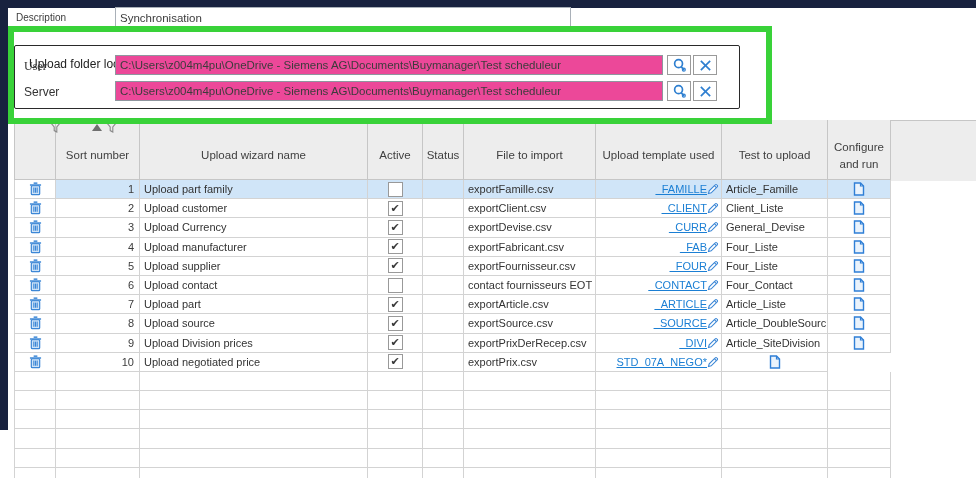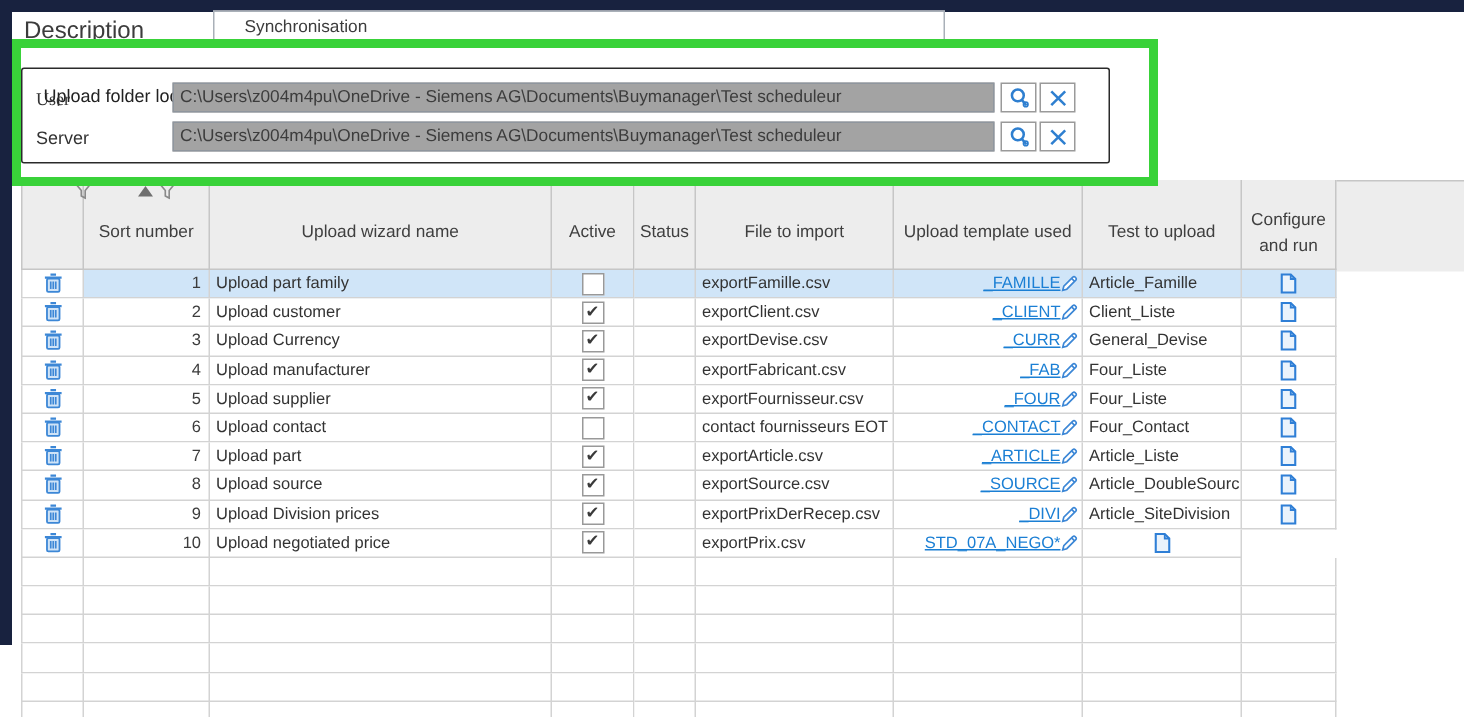--- a/index.html
+++ b/index.html
@@ -5,33 +5,33 @@
   html,body{margin:0;padding:0;}
   body{width:976px;height:478px;position:relative;background:#fff;overflow:hidden;
        font-family:"Liberation Sans","DejaVu Sans",sans-serif;color:#3c3c3c;}
   .abs{position:absolute;}
 
   
   .top-bar{left:0;top:0;width:976px;height:8px;background:#18223f;}
   .left-bar{left:0;top:0;width:8px;height:430px;background:#18223f;}
 
   
-  .desc-label{left:16px;top:12px;font-size:16px;}
+  .desc-label{left:16px;top:12px;font-size:10px;}
   .desc-input{left:115px;top:7px;width:446px;height:20px;border:1px solid #a9b0b8;
-              font-size:11.5px;line-height:20px;padding:0 20px;background:#fff;white-space:nowrap;overflow:hidden;margin-left:27px;}
+              font-size:11.5px;line-height:20px;padding:0 4px;background:#fff;white-space:nowrap;overflow:hidden;}
 
   
   .green-box{left:8px;top:26px;width:752px;height:86px;border:6px solid #39d239;z-index:50;pointer-events:none;}
 
   
   .group-box{left:14px;top:45px;width:724px;height:62px;border:1px solid #2a2a2a;border-radius:2px;}
   .group-legend{left:24px;top:38px;background:#fff;padding:0 5px;font-size:12px;color:#222;margin-top:19px;}
   .fld-label{font-size:12px;color:#333;}
   .path-input{height:18px;border:1px solid #8f969e;font-size:11.5px;line-height:18px;
-              padding:0 4px;background:#a3a3a3;white-space:nowrap;overflow:hidden;width:538px;}
+              padding:0 4px;background:#ec4899;white-space:nowrap;overflow:hidden;width:538px;}
   .sq-btn{width:24px;height:20px;border:1px solid #9a9a9a;background:#fff;display:flex;
           align-items:center;justify-content:center;padding:0;cursor:pointer;}
   .hdr-band{left:14px;top:120px;width:962px;height:60px;background:#ededed;border-top:1px solid #c6c6c6;}
   .thead{display:grid;grid-template-columns:42px 84px 228px 55px 41px 132px 126px 106px 63px;
          position:absolute;left:14px;top:120px;width:960px;height:60px;}
   .th{border-right:1px solid #c6c6c6;border-bottom:1px solid #c6c6c6;background:#ededed;
       display:flex;align-items:center;justify-content:center;text-align:center;
       font-size:11.5px;color:#3f3f3f;padding:14px 2px 2px 2px;line-height:1.4;}
   .th:first-child{border-left:1px solid #c6c6c6;}
   .tbody{position:absolute;left:14px;top:180px;width:877px;}

